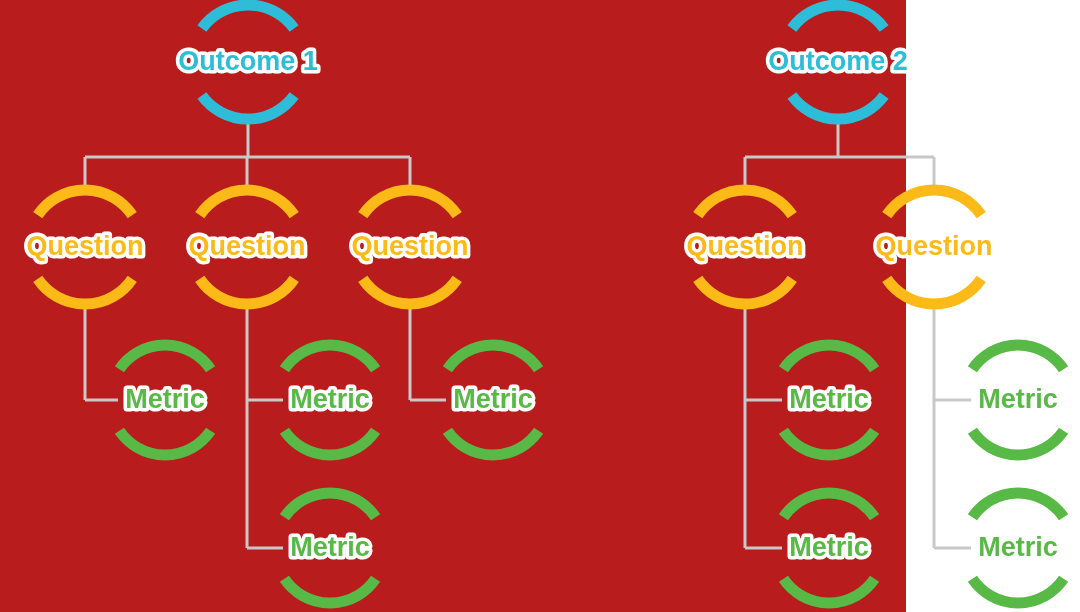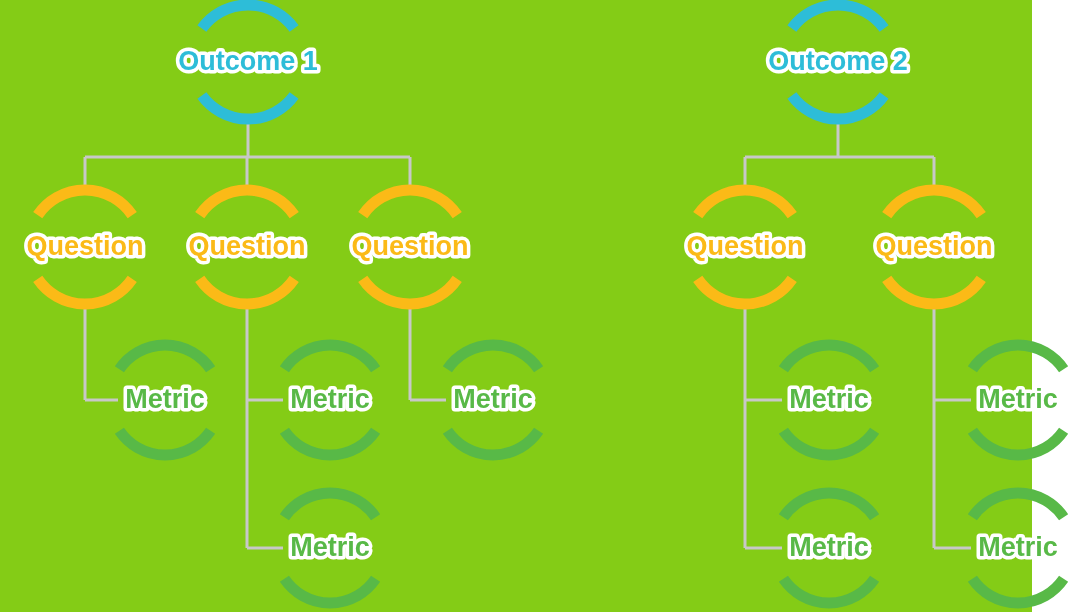--- a/index.html
+++ b/index.html
@@ -8,23 +8,23 @@
     background: #ffffff;
   }
   body {
     width: 1080px;
     height: 612px;
     overflow: hidden;
     font-family: "Liberation Sans", sans-serif;
   }
   #diagram-root {
     position: relative;
-    width: 1032px;
+    width: 906px;
     height: 612px;
-    background: #84cc16;
+    background: #b91c1c;
   }
   svg#diagram-svg {
     display: block;
     width: 1080px;
     height: 612px;
   }
   .node-label {
     font-family: "Liberation Sans", sans-serif;
     font-weight: bold;
     text-anchor: middle;

